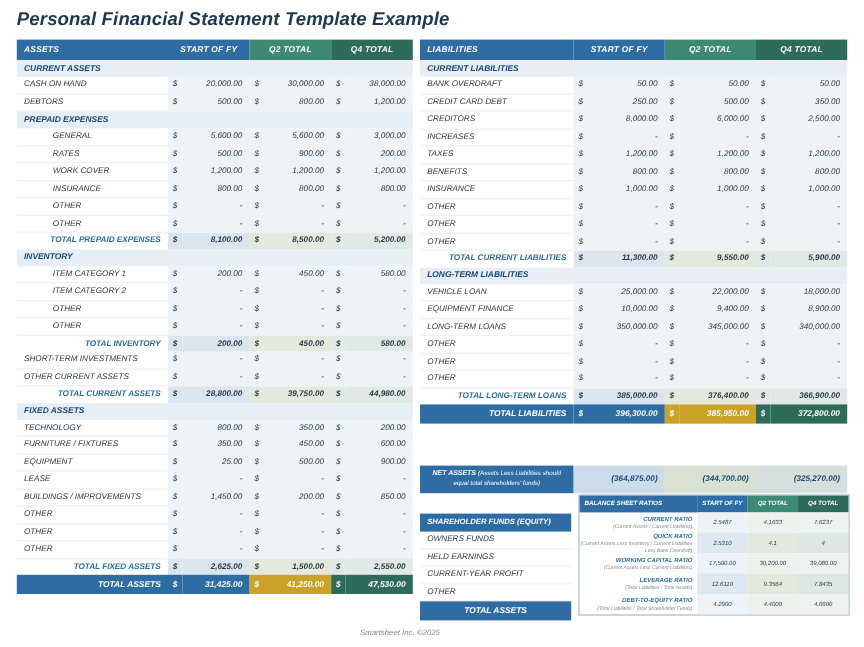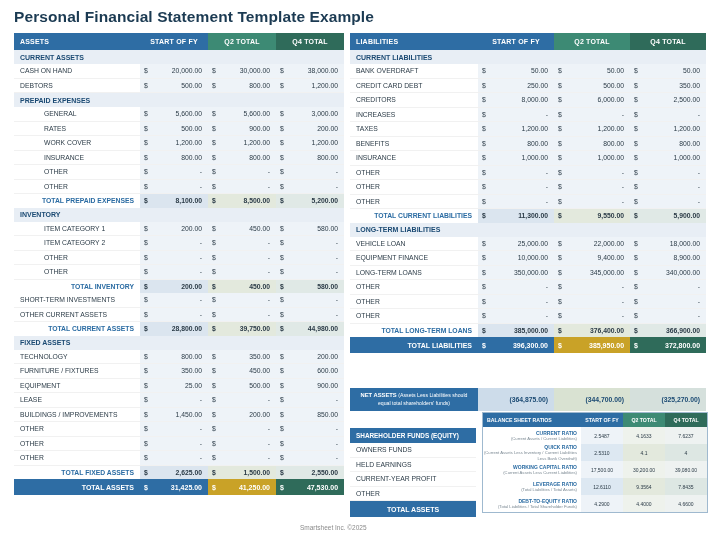--- a/index.html
+++ b/index.html
@@ -3,21 +3,21 @@
 <meta charset="utf-8">
 <style>
   html,body{margin:0;padding:0;}
   body{
     width:720px;height:539px;
     background:#ffffff;
     font-family:"Liberation Sans", sans-serif;
     color:#1f2a33;
     overflow:hidden;
   }
-  .page{position:relative;width:688px;height:539px;}
+  .page{position:relative;width:688px;height:539px;font-style:italic;}
   .title{
     position:absolute;left:14px;top:8px;
     font-size:15.5px;font-weight:bold;color:#1b3a52;
     letter-spacing:.1px;
   }
   .footer{
     position:absolute;left:300px;top:524px;
     font-size:6.5px;color:#8a8a8a;
   }
 

